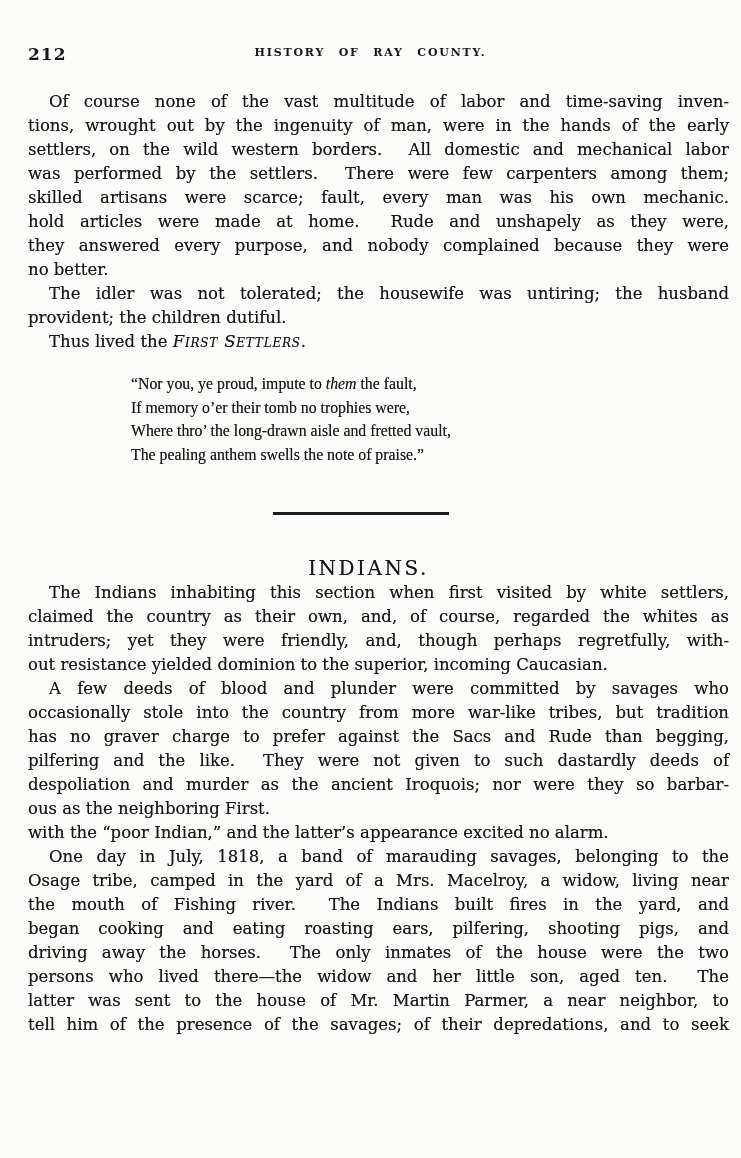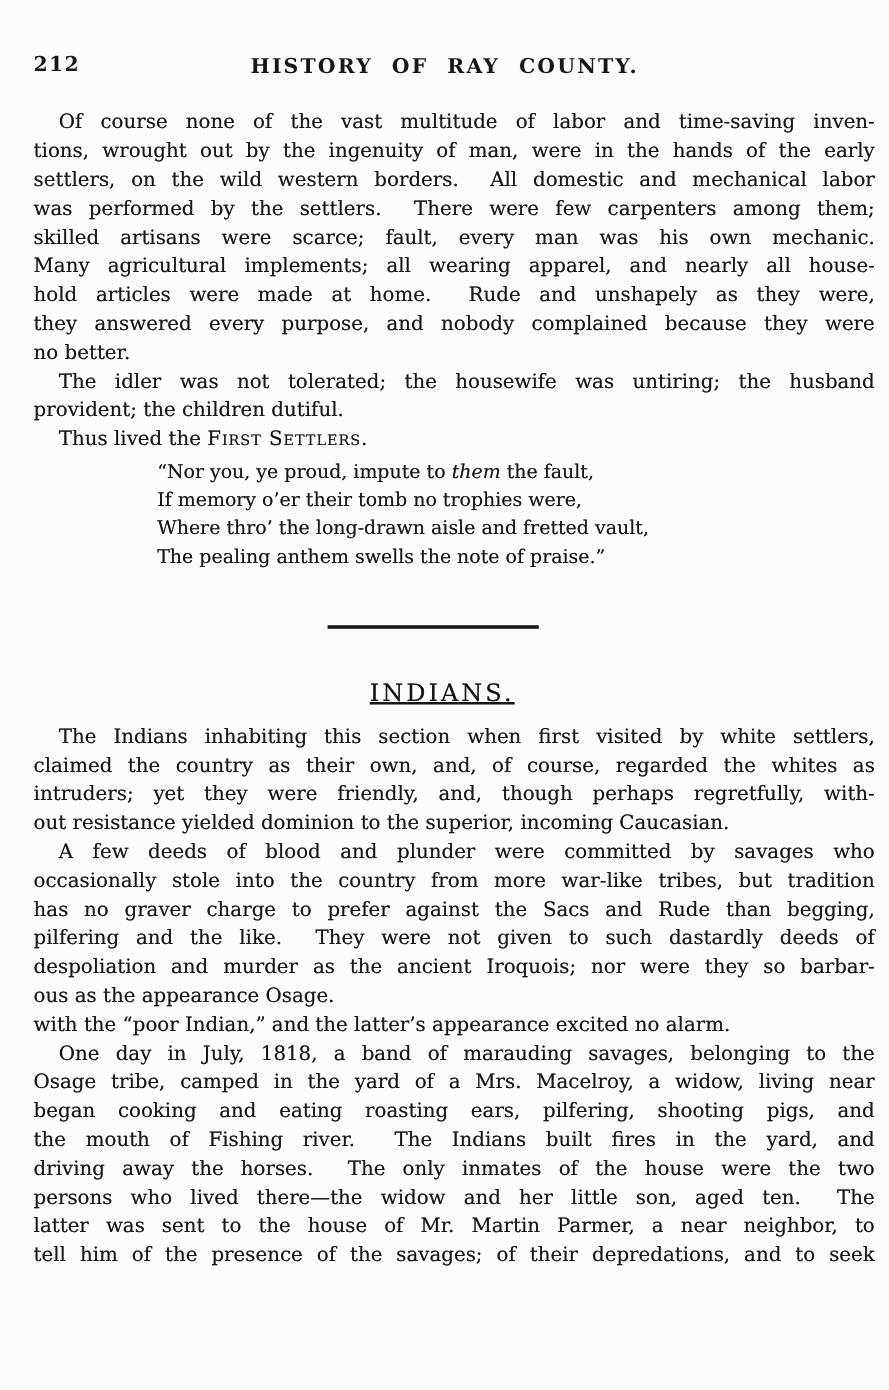--- a/index.html
+++ b/index.html
@@ -13,50 +13,49 @@
     width: 741px; height: 1158px;
     padding: 44px 12px 0 28px;
     font-family: "DejaVu Serif", "Liberation Serif", serif;
     color: #161616;
   }
   .header { position: relative; height: 20px; font-weight: bold; }
   .pagenum { font-size: 17px; letter-spacing: 1px; }
   .runhead {
     position: absolute; top: 2px; left: 0; right: 0;
     text-align: center;
-    font-size: 17px; letter-spacing: 1.8px; word-spacing: 8px;
+    font-size: 11px; letter-spacing: 1.8px; word-spacing: 8px;
     transform: translateX(-8px);
   }
   .main {
     margin-top: 26px;
     font-size: 16.5px; line-height: 24px;
     text-shadow: 0 0 0.4px rgba(0,0,0,0.55);
   }
   .para { margin: 0; }
   .ln { text-align: justify; text-align-last: left; -moz-text-align-last: left; min-height: 24px; }
   .j  { text-align-last: justify; -moz-text-align-last: justify; }
   .ind { text-indent: 21px; }
-  .sc { font-variant: small-caps; letter-spacing: 0.8px; }
+  .sc { font-variant: small-caps; letter-spacing: 0.8px; font-style: italic; }
   .poem {
-    margin: 3px 0 0 103px;
-    font-size: 15.8px; line-height: 23.5px;
+    margin: 18px 0 0 103px;
+    font-size: 15.8px; line-height: 23.5px; font-family: Liberation Serif, serif;
   }
   .poem .ln { text-align: left; text-align-last: left; min-height: 23.5px; }
   .divider {
     width: 176px; height: 3px; background: #1b1b1b;
     margin: 46px auto 0 auto;
     transform: translateX(-18px);
   }
   .heading {
-    margin: 40px 0 12px 0;
+    margin: 40px 0 0 0;
     text-align: center;
     font-size: 20px; font-weight: normal;
     letter-spacing: 2.5px; line-height: 26px;
     transform: translateX(-10px);
-    text-decoration: underline;
   }
   .p-after-heading { }
 </style>
 </head>
 <body>
 
 <div class="page">
 
   <div class="header">
     <span class="pagenum">212</span>
@@ -64,21 +63,20 @@
   </div>
 
   <div class="main">
 
     <div class="para">
       <div class="ln j ind">Of course none of the vast multitude of labor and time-saving inven-</div>
       <div class="ln j">tions, wrought out by the ingenuity of man, were in the hands of the early</div>
       <div class="ln j">settlers, on the wild western borders.&nbsp; All domestic and mechanical labor</div>
       <div class="ln j">was performed by the settlers.&nbsp; There were few carpenters among them;</div>
       <div class="ln j">skilled artisans were scarce; fault, every man was his own mechanic.</div>
-      <div class="ln j">Many agricultural implements; all wearing apparel, and nearly all house-</div>
       <div class="ln j">hold articles were made at home.&nbsp; Rude and unshapely as they were,</div>
       <div class="ln j">they answered every purpose, and nobody complained because they were</div>
       <div class="ln">no better.</div>
     </div>
 
     <div class="para">
       <div class="ln j ind">The idler was not tolerated; the housewife was untiring; the husband</div>
       <div class="ln">provident; the children dutiful.</div>
     </div>
 
@@ -105,32 +103,32 @@
       <div class="ln j">intruders; yet they were friendly, and, though perhaps regretfully, with-</div>
       <div class="ln">out resistance yielded dominion to the superior, incoming Caucasian.</div>
     </div>
 
     <div class="para">
       <div class="ln j ind">A few deeds of blood and plunder were committed by savages who</div>
       <div class="ln j">occasionally stole into the country from more war-like tribes, but tradition</div>
       <div class="ln j">has no graver charge to prefer against the Sacs and Rude than begging,</div>
       <div class="ln j">pilfering and the like.&nbsp; They were not given to such dastardly deeds of</div>
       <div class="ln j">despoliation and murder as the ancient Iroquois; nor were they so barbar-</div>
-      <div class="ln">ous as the appearance Osage.</div>
+      <div class="ln">ous as the neighboring First.</div>
     </div>
 
     <div class="para">
       <div class="ln">with the “poor Indian,” and the latter’s appearance excited no alarm.</div>
     </div>
 
     <div class="para">
       <div class="ln j ind">One day in July, 1818, a band of marauding savages, belonging to the</div>
       <div class="ln j">Osage tribe, camped in the yard of a Mrs. Macelroy, a widow, living near</div>
+      <div class="ln j">the mouth of Fishing river.&nbsp; The Indians built fires in the yard, and</div>
       <div class="ln j">began cooking and eating roasting ears, pilfering, shooting pigs, and</div>
-      <div class="ln j">the mouth of Fishing river.&nbsp; The Indians built fires in the yard, and</div>
       <div class="ln j">driving away the horses.&nbsp; The only inmates of the house were the two</div>
       <div class="ln j">persons who lived there—the widow and her little son, aged ten.&nbsp; The</div>
       <div class="ln j">latter was sent to the house of Mr. Martin Parmer, a near neighbor, to</div>
       <div class="ln j">tell him of the presence of the savages; of their depredations, and to seek</div>
     </div>
 
   </div>
 </div>
 
 </body></html>

